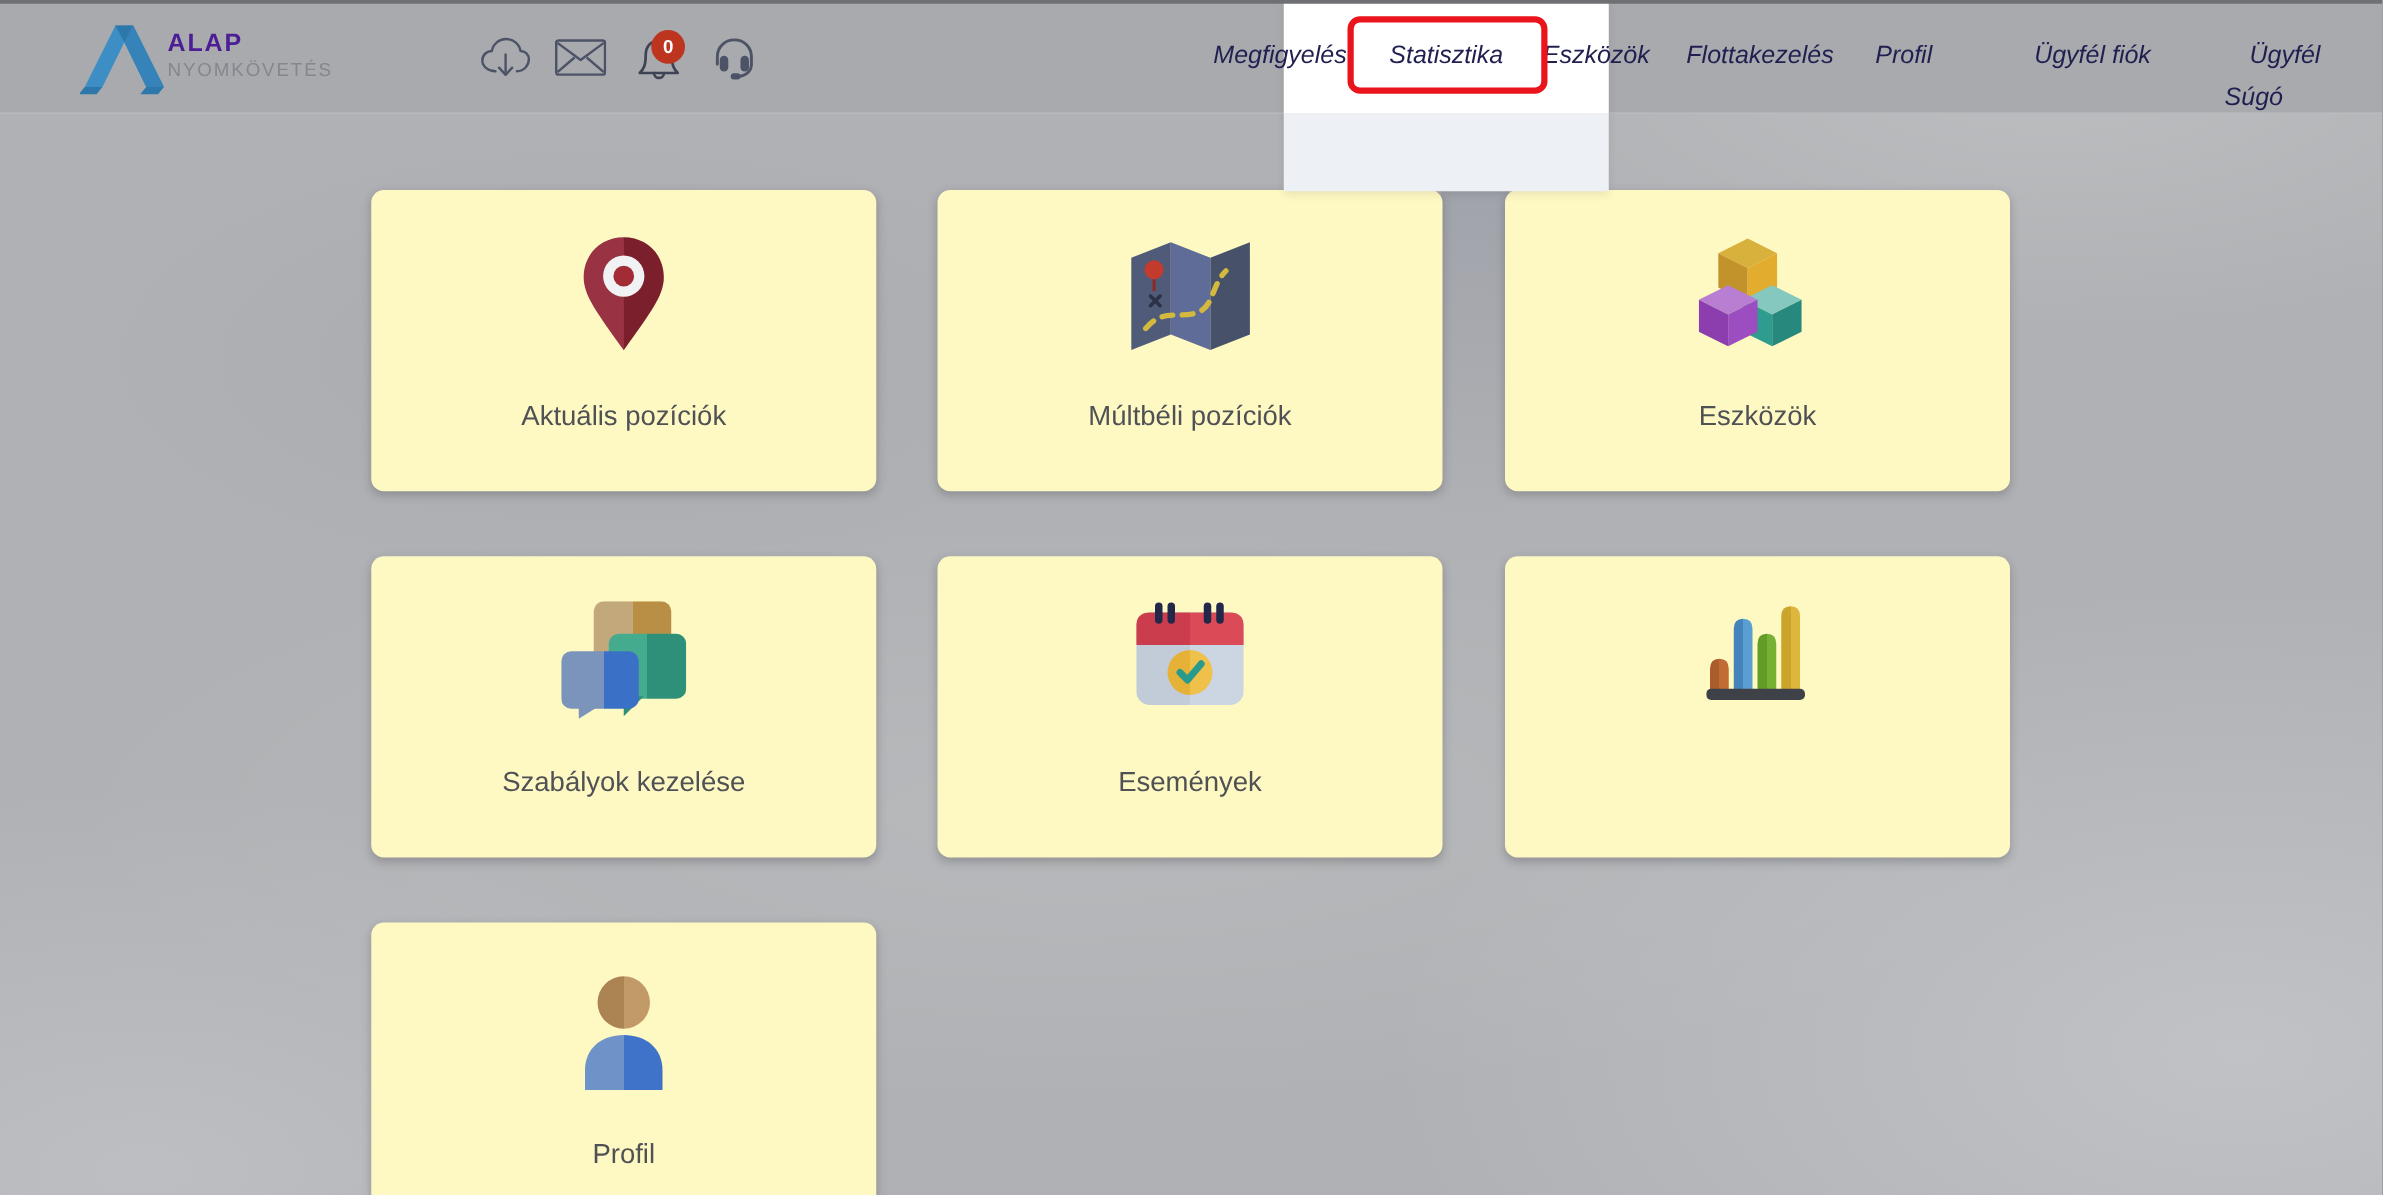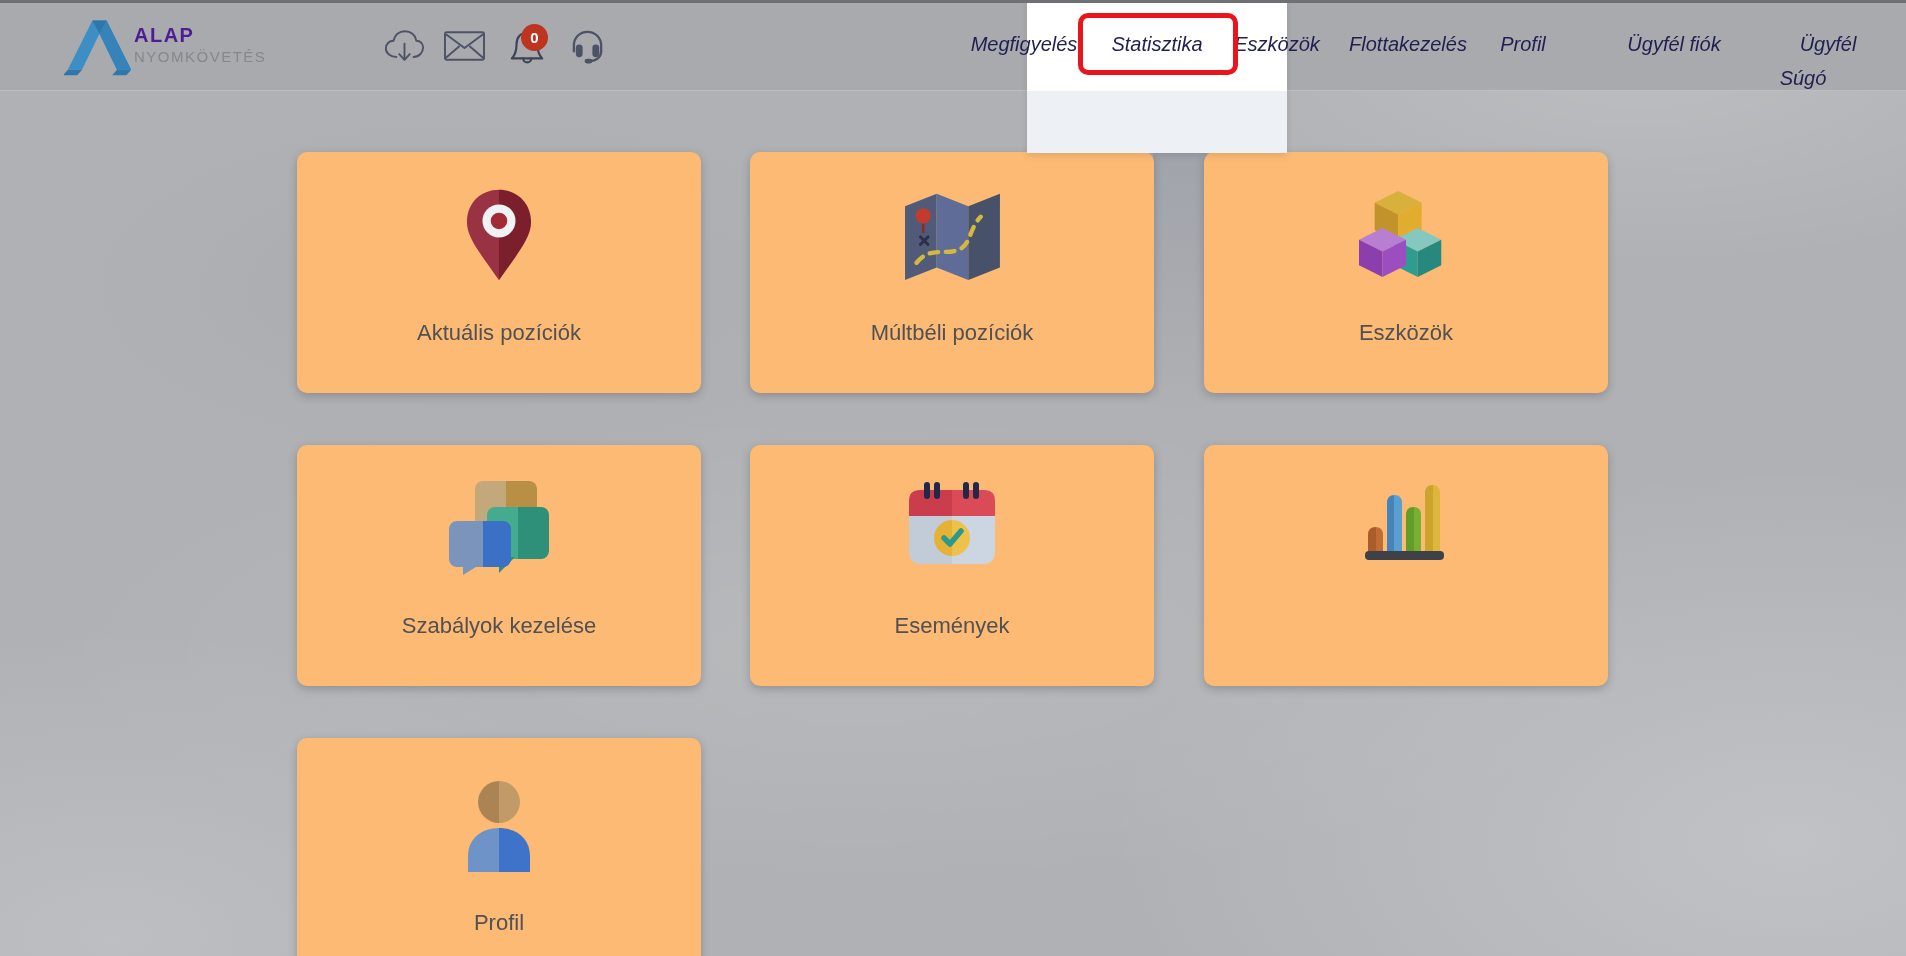--- a/index.html
+++ b/index.html
@@ -40,21 +40,21 @@
     background:#bd341f; color:#fff; font-size:15px; font-weight:bold; text-align:center;
     line-height:27px; z-index:3; }
 
   .nav-item { position:absolute; top:33px; transform:translateX(-50%); font-size:20px;
     color:#1f1f50; white-space:nowrap; z-index:5; cursor:pointer;font-style:italic; }
 
   .red-box { position:absolute; left:1078px; top:13px; width:160px; height:62px;
     border:5px solid #ea151c; border-radius:10px; z-index:6; pointer-events:none; }
 
   
-  .card { position:absolute; width:404px; height:241px; background:#fdba74; border-radius:10px;
+  .card { position:absolute; width:404px; height:241px; background:#fef9c3; border-radius:10px;
     box-shadow:0 3px 8px rgba(50,50,55,0.28); cursor:pointer; }
   .card .icon-area { position:absolute; left:0; top:36px; width:100%; height:100px;
     display:flex; justify-content:center; align-items:flex-start; }
   .card .card-label { position:absolute; left:0; top:168px; width:100%; text-align:center;
     font-size:22px; color:#505155; }
   .card.row3 .icon-area { top:42px; }
   .card.row3 .card-label { top:172px; }
 </style>
 </head>
 <body>

